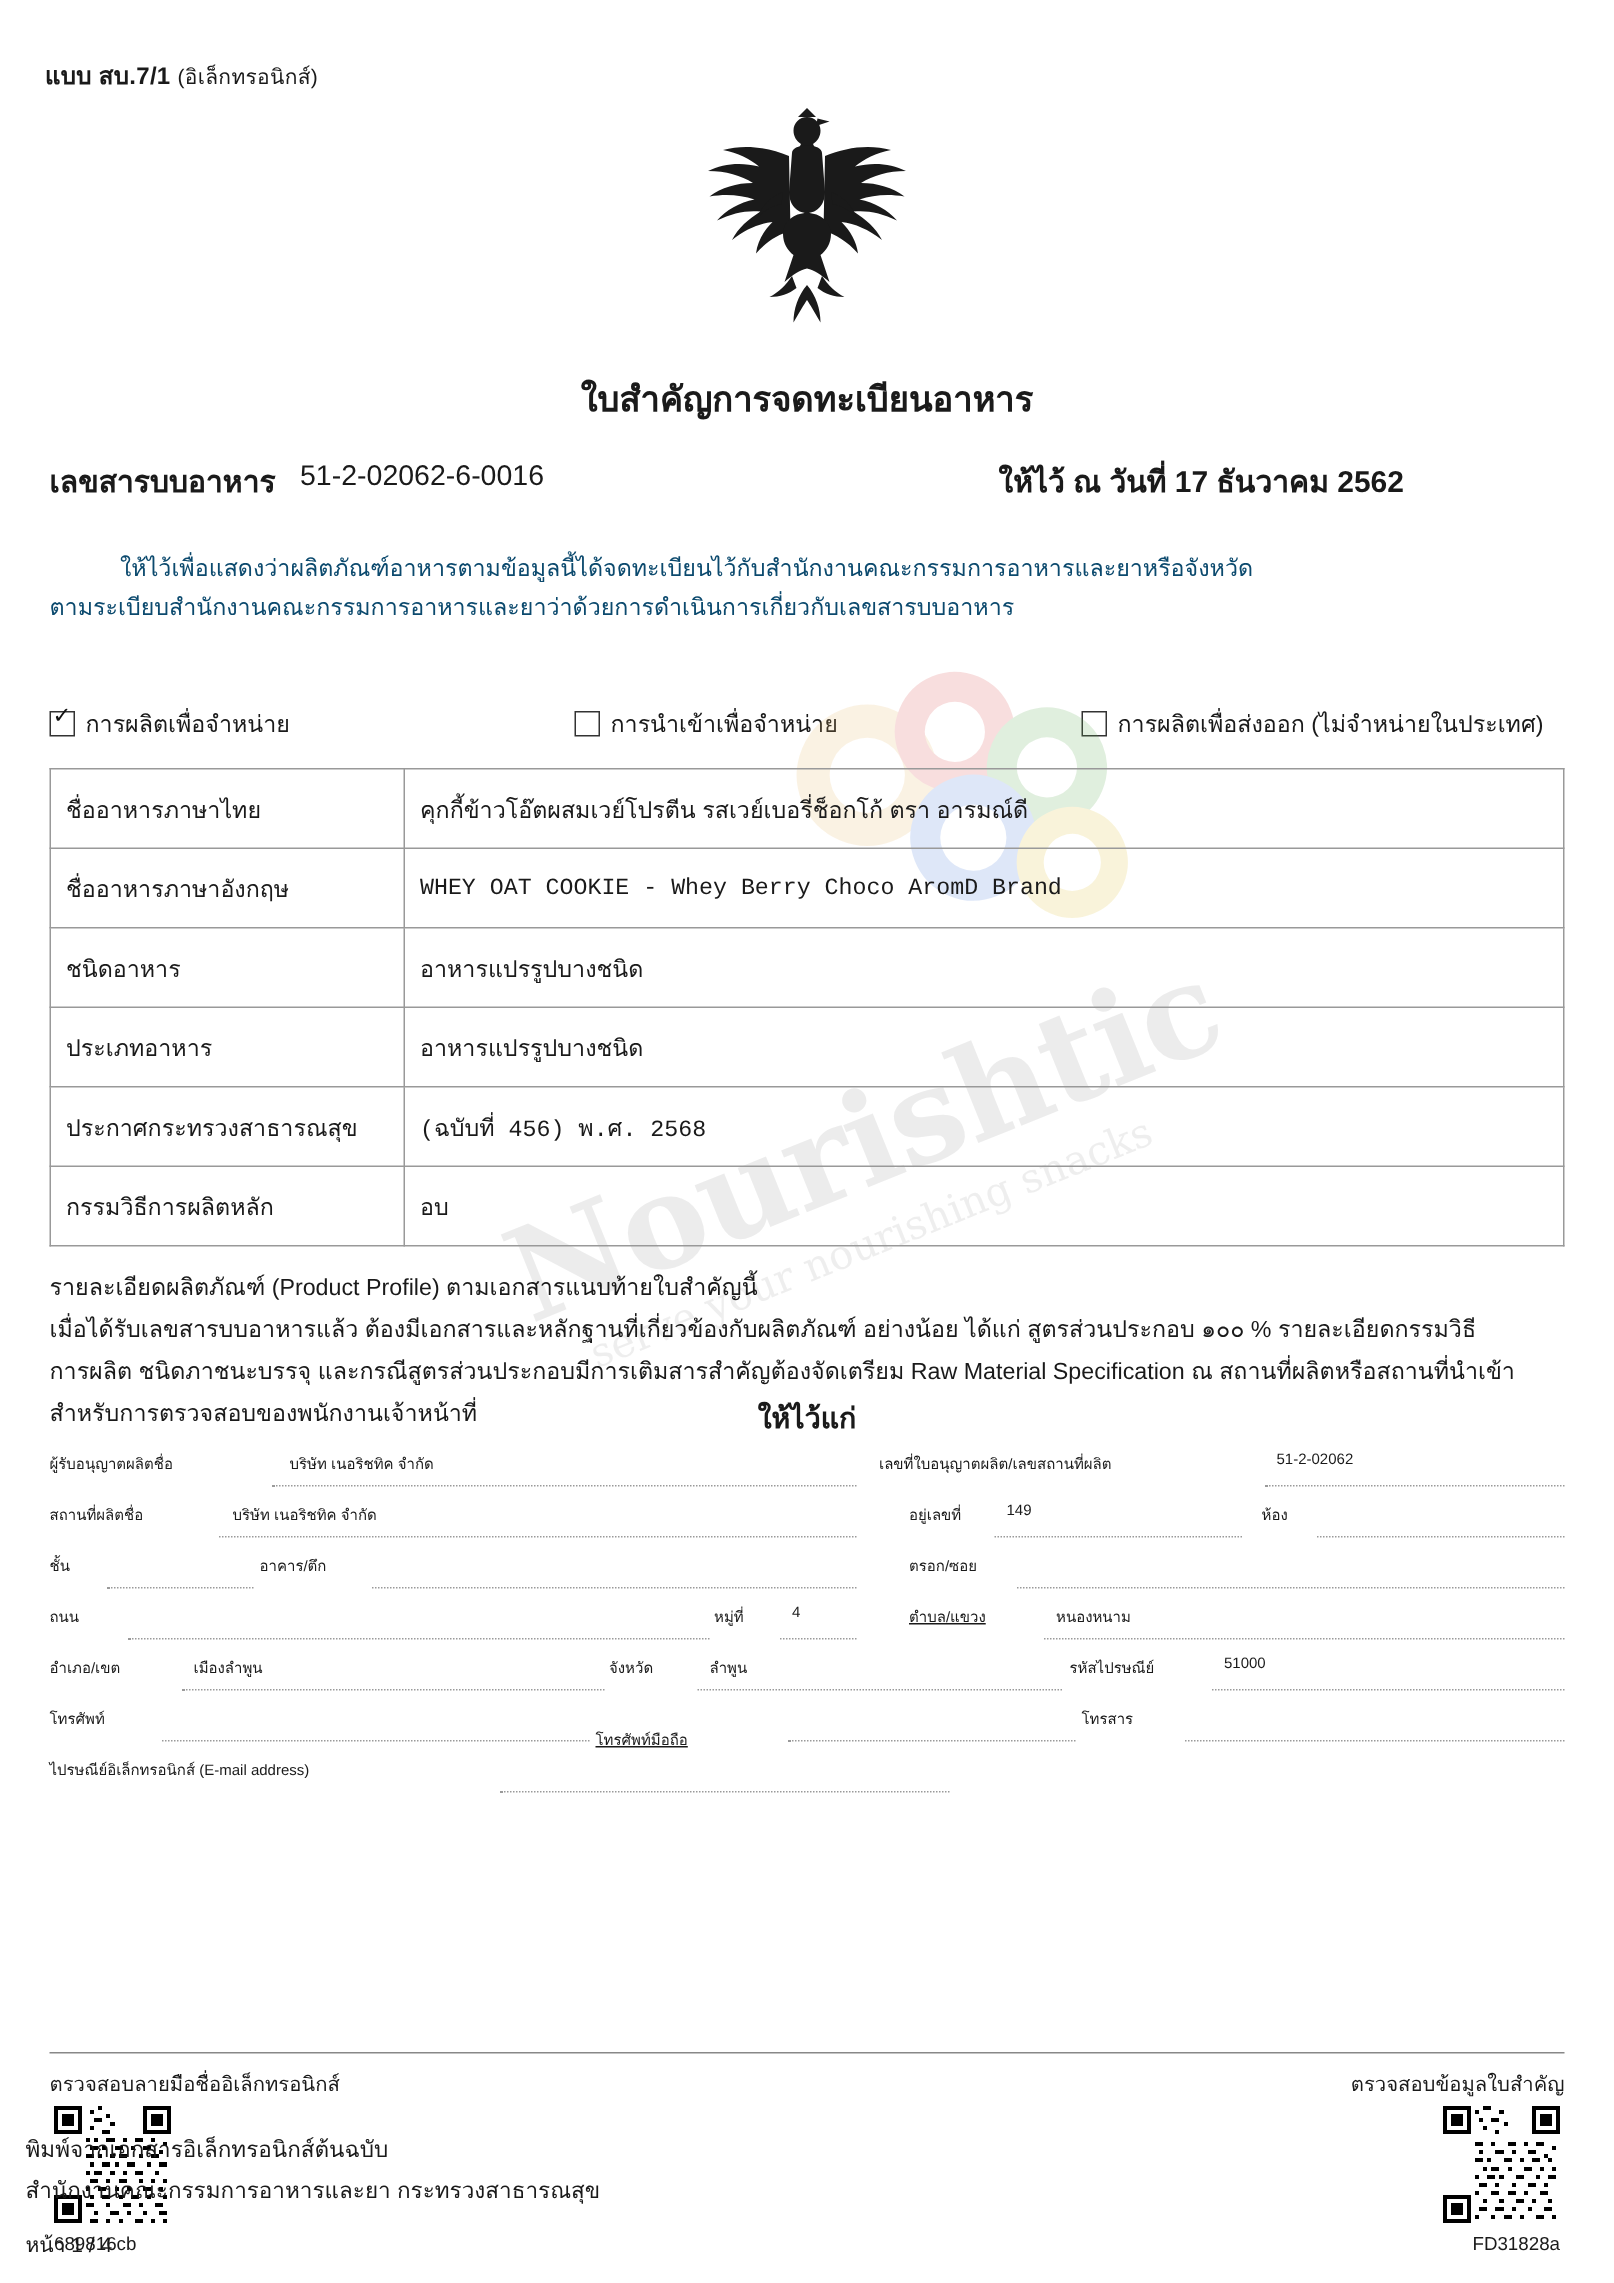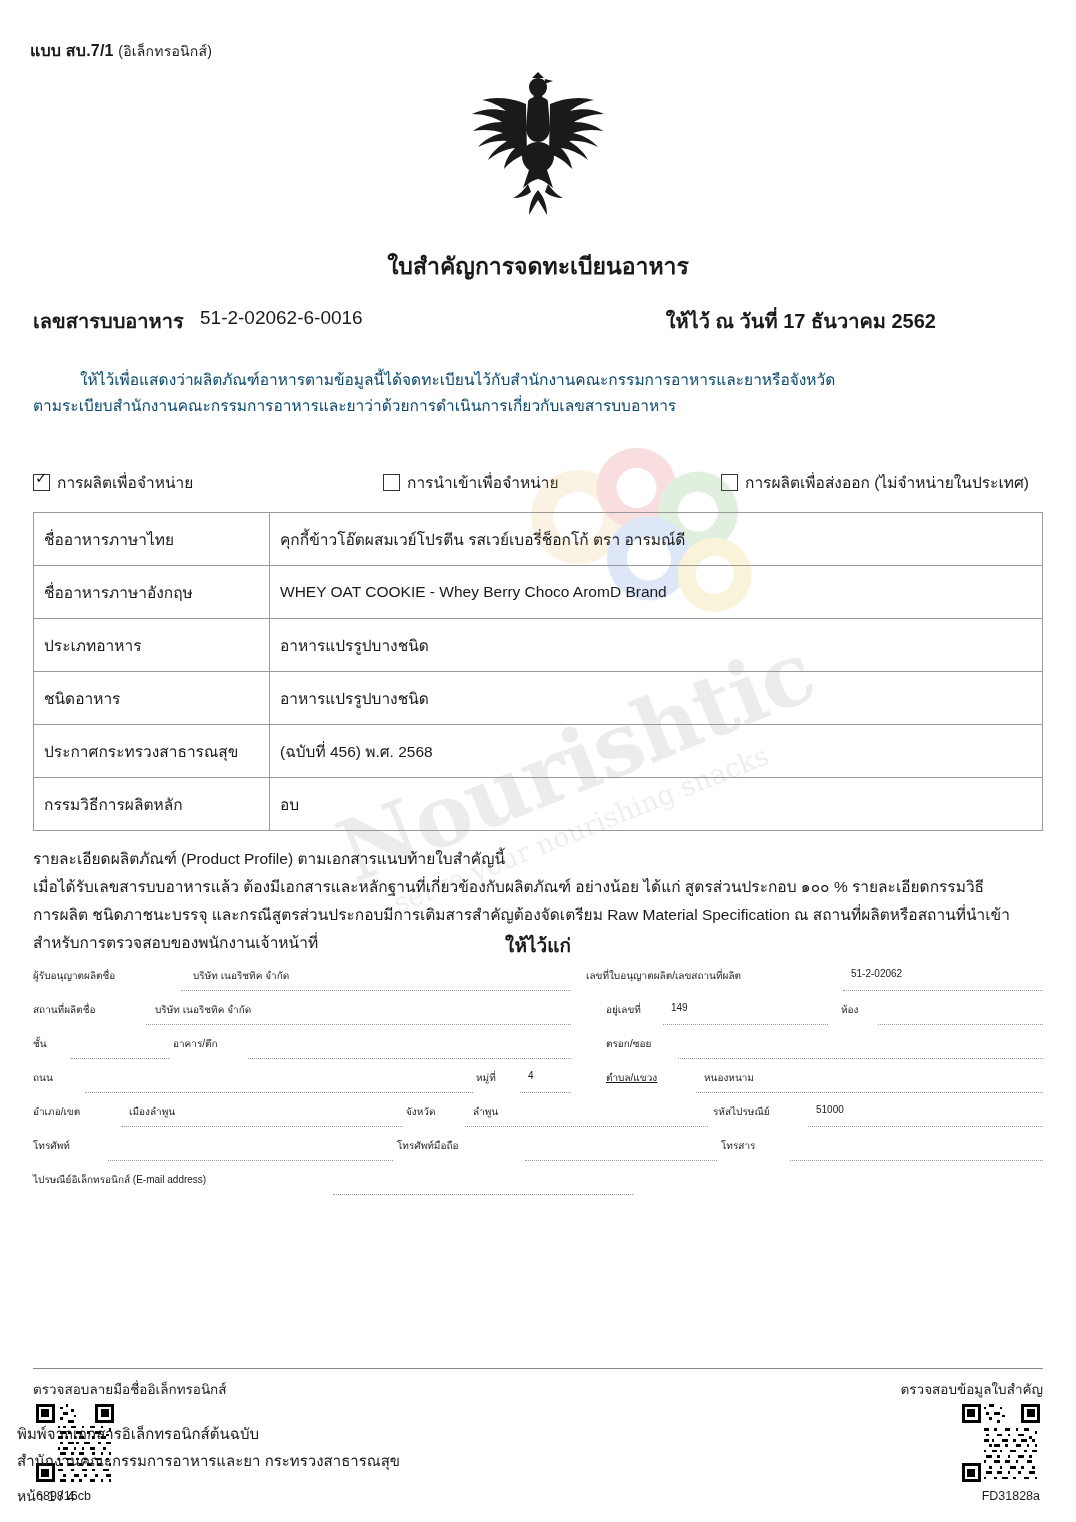--- a/index.html
+++ b/index.html
@@ -140,21 +140,21 @@
   }
   .main-table td {
     border: 1px solid #999;
     height: 52px;
     padding: 0 10px;
     font-size: 15.5px;
     vertical-align: middle;
   }
   .main-table td.label { width: 215px; }
   .main-table td.value { color: #1a1a1a; }
-  .val-grey { color: #6a6a6a; }
+  .val-grey { color: #6a6a6a; font-family: Liberation Mono, monospace; }
 
   
   .block2 {
     position: absolute;
     left: 33px;
     top: 845px;
     width: 1012px;
     font-size: 15.5px;
     line-height: 28px;
   }
@@ -360,25 +360,25 @@
     <tbody>
       <tr>
         <td class="label">ชื่ออาหารภาษาไทย</td>
         <td class="value">คุกกี้ข้าวโอ๊ตผสมเวย์โปรตีน รสเวย์เบอรี่ช็อกโก้ ตรา อารมณ์ดี</td>
       </tr>
       <tr>
         <td class="label">ชื่ออาหารภาษาอังกฤษ</td>
         <td class="value val-grey">WHEY OAT COOKIE - Whey Berry Choco AromD Brand</td>
       </tr>
       <tr>
-        <td class="label">ประเภทอาหาร</td>
+        <td class="label">ชนิดอาหาร</td>
         <td class="value">อาหารแปรรูปบางชนิด</td>
       </tr>
       <tr>
-        <td class="label">ชนิดอาหาร</td>
+        <td class="label">ประเภทอาหาร</td>
         <td class="value">อาหารแปรรูปบางชนิด</td>
       </tr>
       <tr>
         <td class="label">ประกาศกระทรวงสาธารณสุข</td>
         <td class="value val-grey">(ฉบับที่ 456) พ.ศ. 2568</td>
       </tr>
       <tr>
         <td class="label">กรรมวิธีการผลิตหลัก</td>
         <td class="value">อบ</td>
       </tr>
@@ -449,21 +449,21 @@
     <div class="fv" style="left:440px; top:136px;">ลำพูน</div>
 
     <div class="f" style="left:680px; top:136px;">รหัสไปรษณีย์</div>
     <div class="line" style="left:775px; top:158px; width:235px;"></div>
     <div class="fv" style="left:783px; top:136px;">51000</div>
 
     <div class="f" style="left:0; top:170px;">โทรศัพท์</div>
     <div class="line" style="left:75px; top:192px; width:285px;"></div>
     <div class="fv" style="left:83px; top:170px;"></div>
 
-    <div class="f" style="left:364px; top:170px;">โทรศัพท์มือถือ</div>
+    <div class="f" style="left:364px; top:184px;text-decoration:underline;">โทรศัพท์มือถือ</div>
     <div class="line" style="left:492px; top:192px; width:192px;"></div>
     <div class="fv" style="left:500px; top:170px;"></div>
 
     <div class="f" style="left:688px; top:170px;">โทรสาร</div>
     <div class="line" style="left:757px; top:192px; width:253px;"></div>
     <div class="fv" style="left:765px; top:170px;"></div>
 
     <div class="f" style="left:0; top:204px;">ไปรษณีย์อิเล็กทรอนิกส์ (E-mail address)</div>
     <div class="line" style="left:300px; top:226px; width:300px;"></div>
     <div class="fv" style="left:308px; top:204px;"></div>

